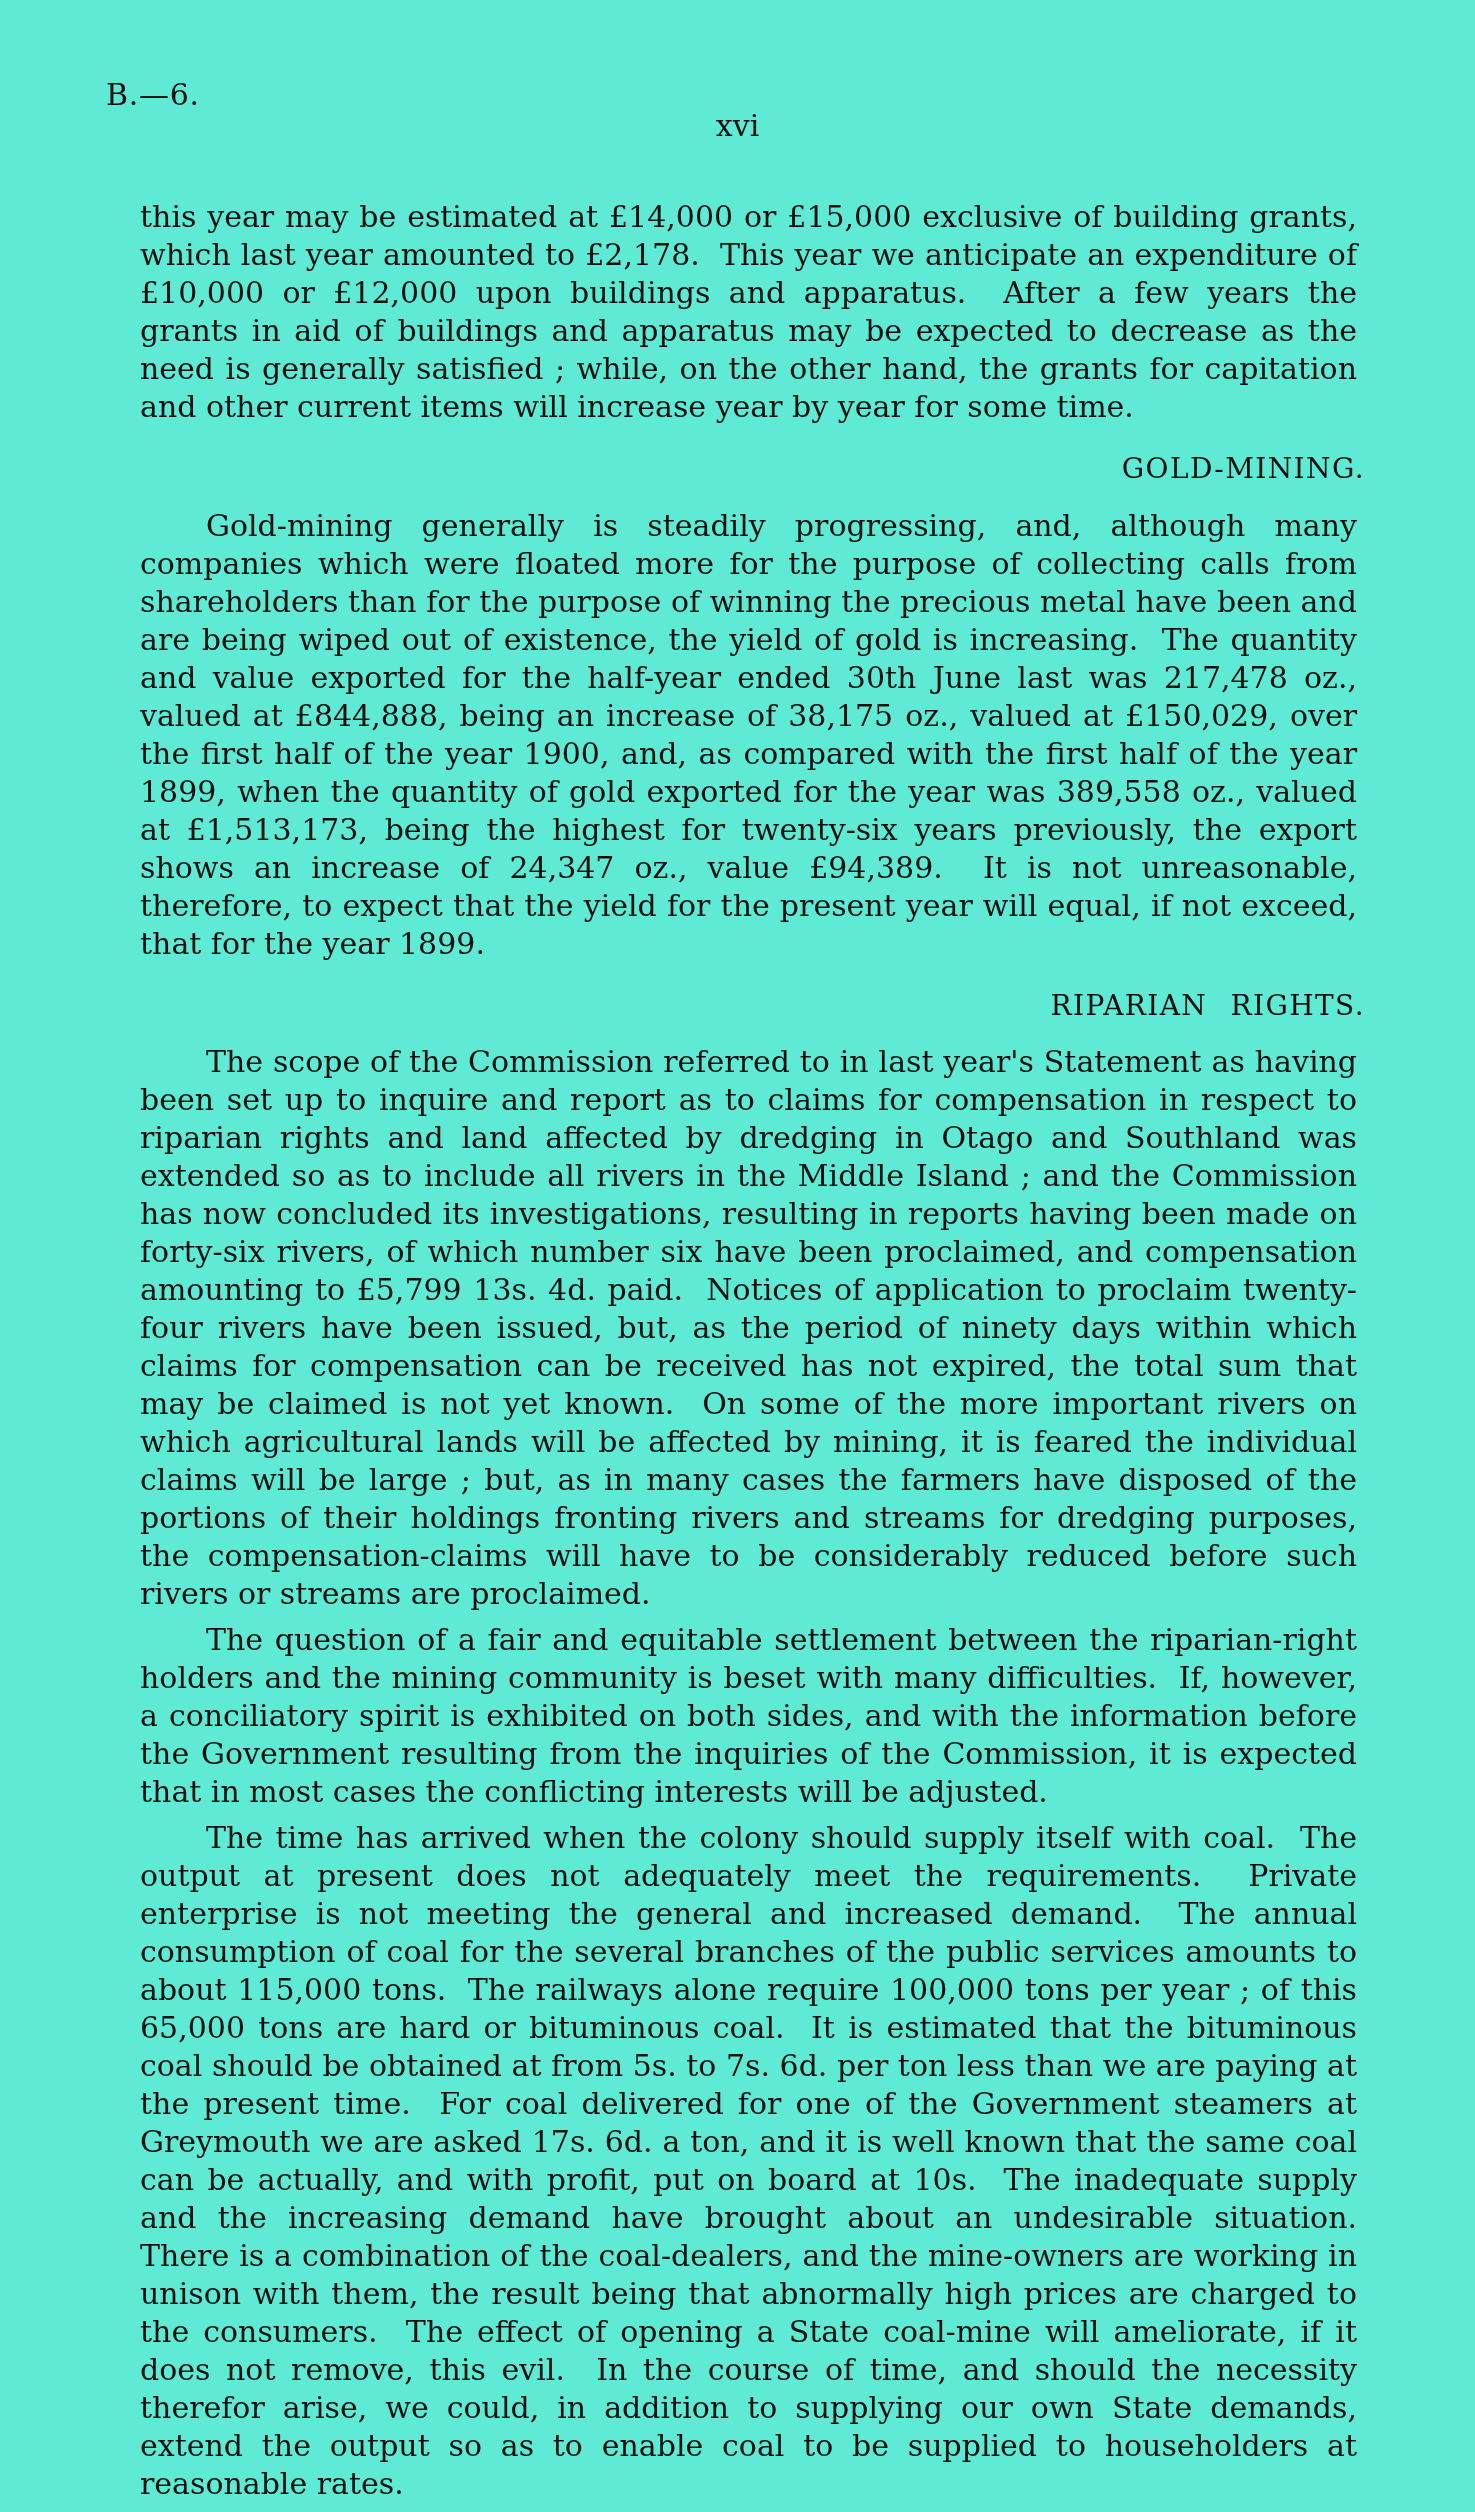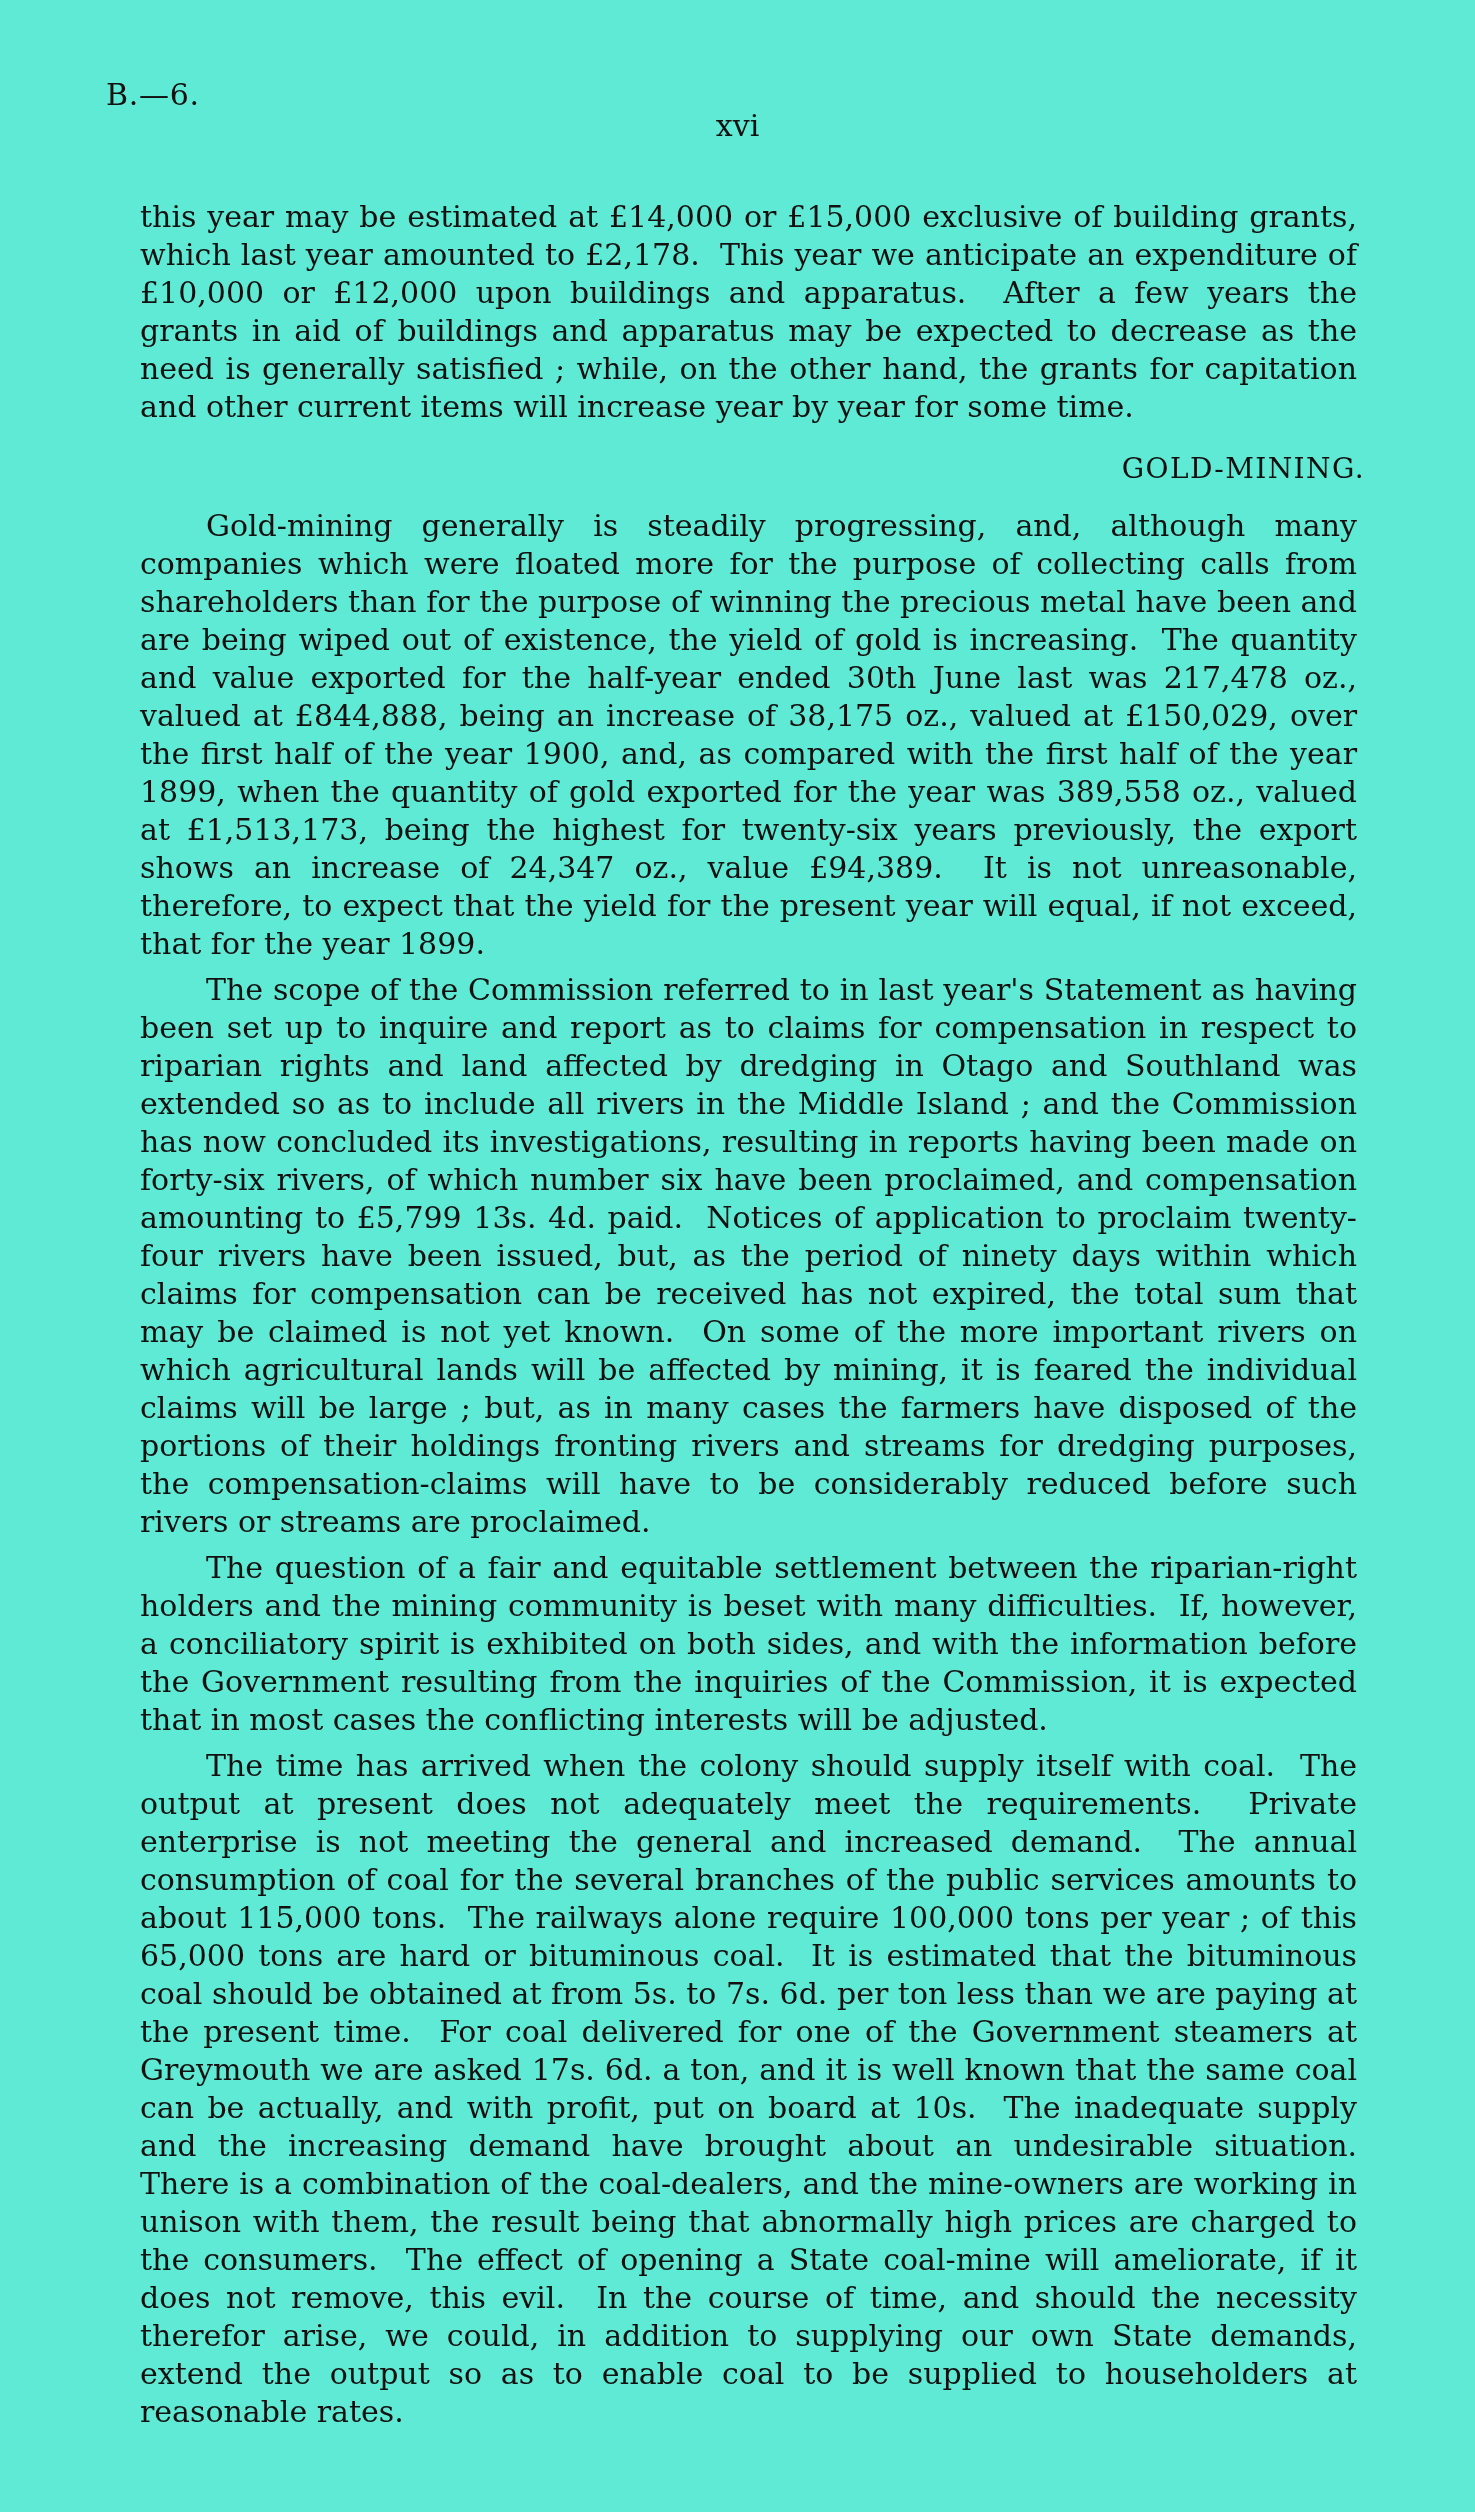--- a/index.html
+++ b/index.html
@@ -67,20 +67,21 @@
   <div class="page-num">xvi</div>
 
   <div class="body-text">
 
     <p class="para">this year may be estimated at £14,000 or £15,000 exclusive of building grants, which last year amounted to £2,178.  This year we anticipate an expenditure of £10,000 or £12,000 upon buildings and apparatus.  After a few years the grants in aid of buildings and apparatus may be expected to decrease as the need is generally satisfied ; while, on the other hand, the grants for capitation and other current items will increase year by year for some time.</p>
 
     <h2 class="para section-heading">GOLD-MINING.</h2>
 
     <p class="para indented">Gold-mining generally is steadily progressing, and, although many companies which were floated more for the purpose of collecting calls from shareholders than for the purpose of winning the precious metal have been and are being wiped out of existence, the yield of gold is increasing.  The quantity and value exported for the half-year ended 30th June last was 217,478 oz., valued at £844,888, being an increase of 38,175 oz., valued at £150,029, over the first half of the year 1900, and, as compared with the first half of the year 1899, when the quantity of gold exported for the year was 389,558 oz., valued at £1,513,173, being the highest for twenty-six years previously, the export shows an increase of 24,347 oz., value £94,389.  It is not unreasonable, therefore, to expect that the yield for the present year will equal, if not exceed, that for the year 1899.</p>
 
+    <h2 class="para section-heading">RIPARIAN RIGHTS.</h2>
 
     <p class="para indented">The scope of the Commission referred to in last year's Statement as having been set up to inquire and report as to claims for compensation in respect to riparian rights and land affected by dredging in Otago and Southland was extended so as to include all rivers in the Middle Island ; and the Commission has now concluded its investigations, resulting in reports having been made on forty-six rivers, of which number six have been proclaimed, and compensation amounting to £5,799 13s. 4d. paid.  Notices of application to proclaim twenty-four rivers have been issued, but, as the period of ninety days within which claims for compensation can be received has not expired, the total sum that may be claimed is not yet known.  On some of the more important rivers on which agricultural lands will be affected by mining, it is feared the individual claims will be large ; but, as in many cases the farmers have disposed of the portions of their holdings fronting rivers and streams for dredging purposes, the compensation-claims will have to be considerably reduced before such rivers or streams are proclaimed.</p>
 
     <p class="para indented">The question of a fair and equitable settlement between the riparian-right holders and the mining community is beset with many difficulties.  If, however, a conciliatory spirit is exhibited on both sides, and with the information before the Government resulting from the inquiries of the Commission, it is expected that in most cases the conflicting interests will be adjusted.</p>
 
 
     <p class="para indented">The time has arrived when the colony should supply itself with coal.  The output at present does not adequately meet the requirements.  Private enterprise is not meeting the general and increased demand.  The annual consumption of coal for the several branches of the public services amounts to about 115,000 tons.  The railways alone require 100,000 tons per year ; of this 65,000 tons are hard or bituminous coal.  It is estimated that the bituminous coal should be obtained at from 5s. to 7s. 6d. per ton less than we are paying at the present time.  For coal delivered for one of the Government steamers at Greymouth we are asked 17s. 6d. a ton, and it is well known that the same coal can be actually, and with profit, put on board at 10s.  The inadequate supply and the increasing demand have brought about an undesirable situation.  There is a combination of the coal-dealers, and the mine-owners are working in unison with them, the result being that abnormally high prices are charged to the consumers.  The effect of opening a State coal-mine will ameliorate, if it does not remove, this evil.  In the course of time, and should the necessity therefor arise, we could, in addition to supplying our own State demands, extend the output so as to enable coal to be supplied to householders at reasonable rates.</p>
 
   </div>
 

